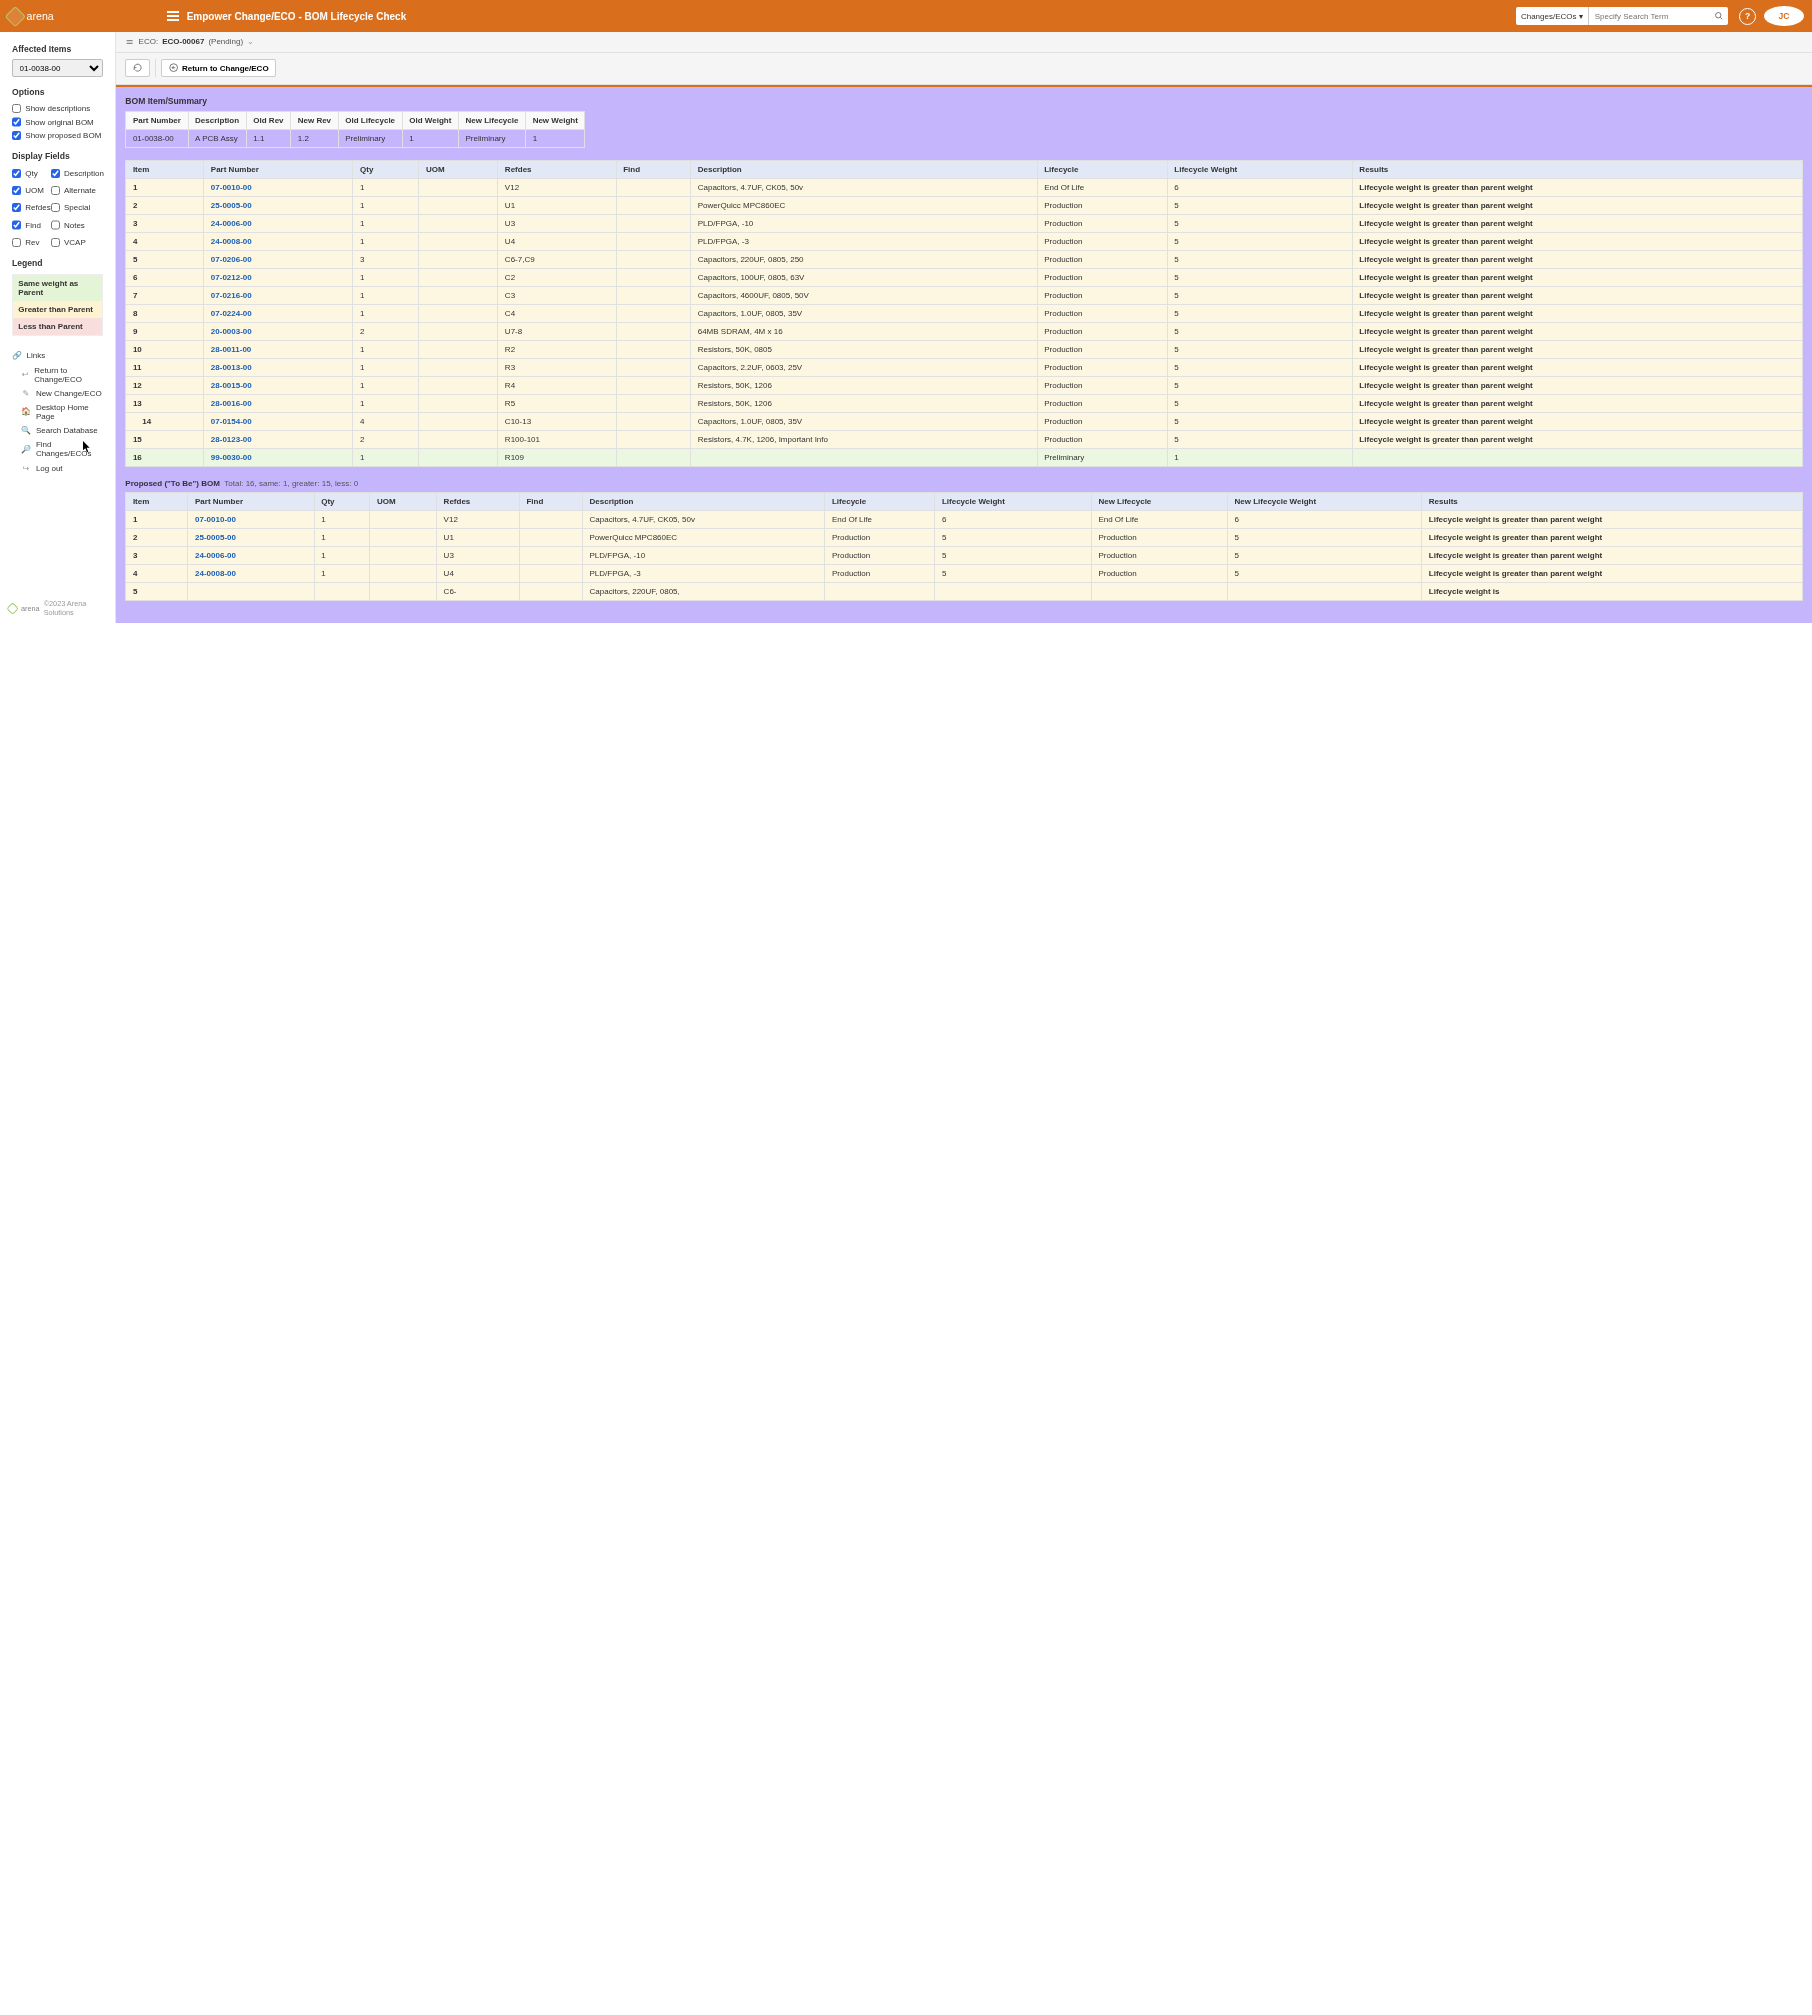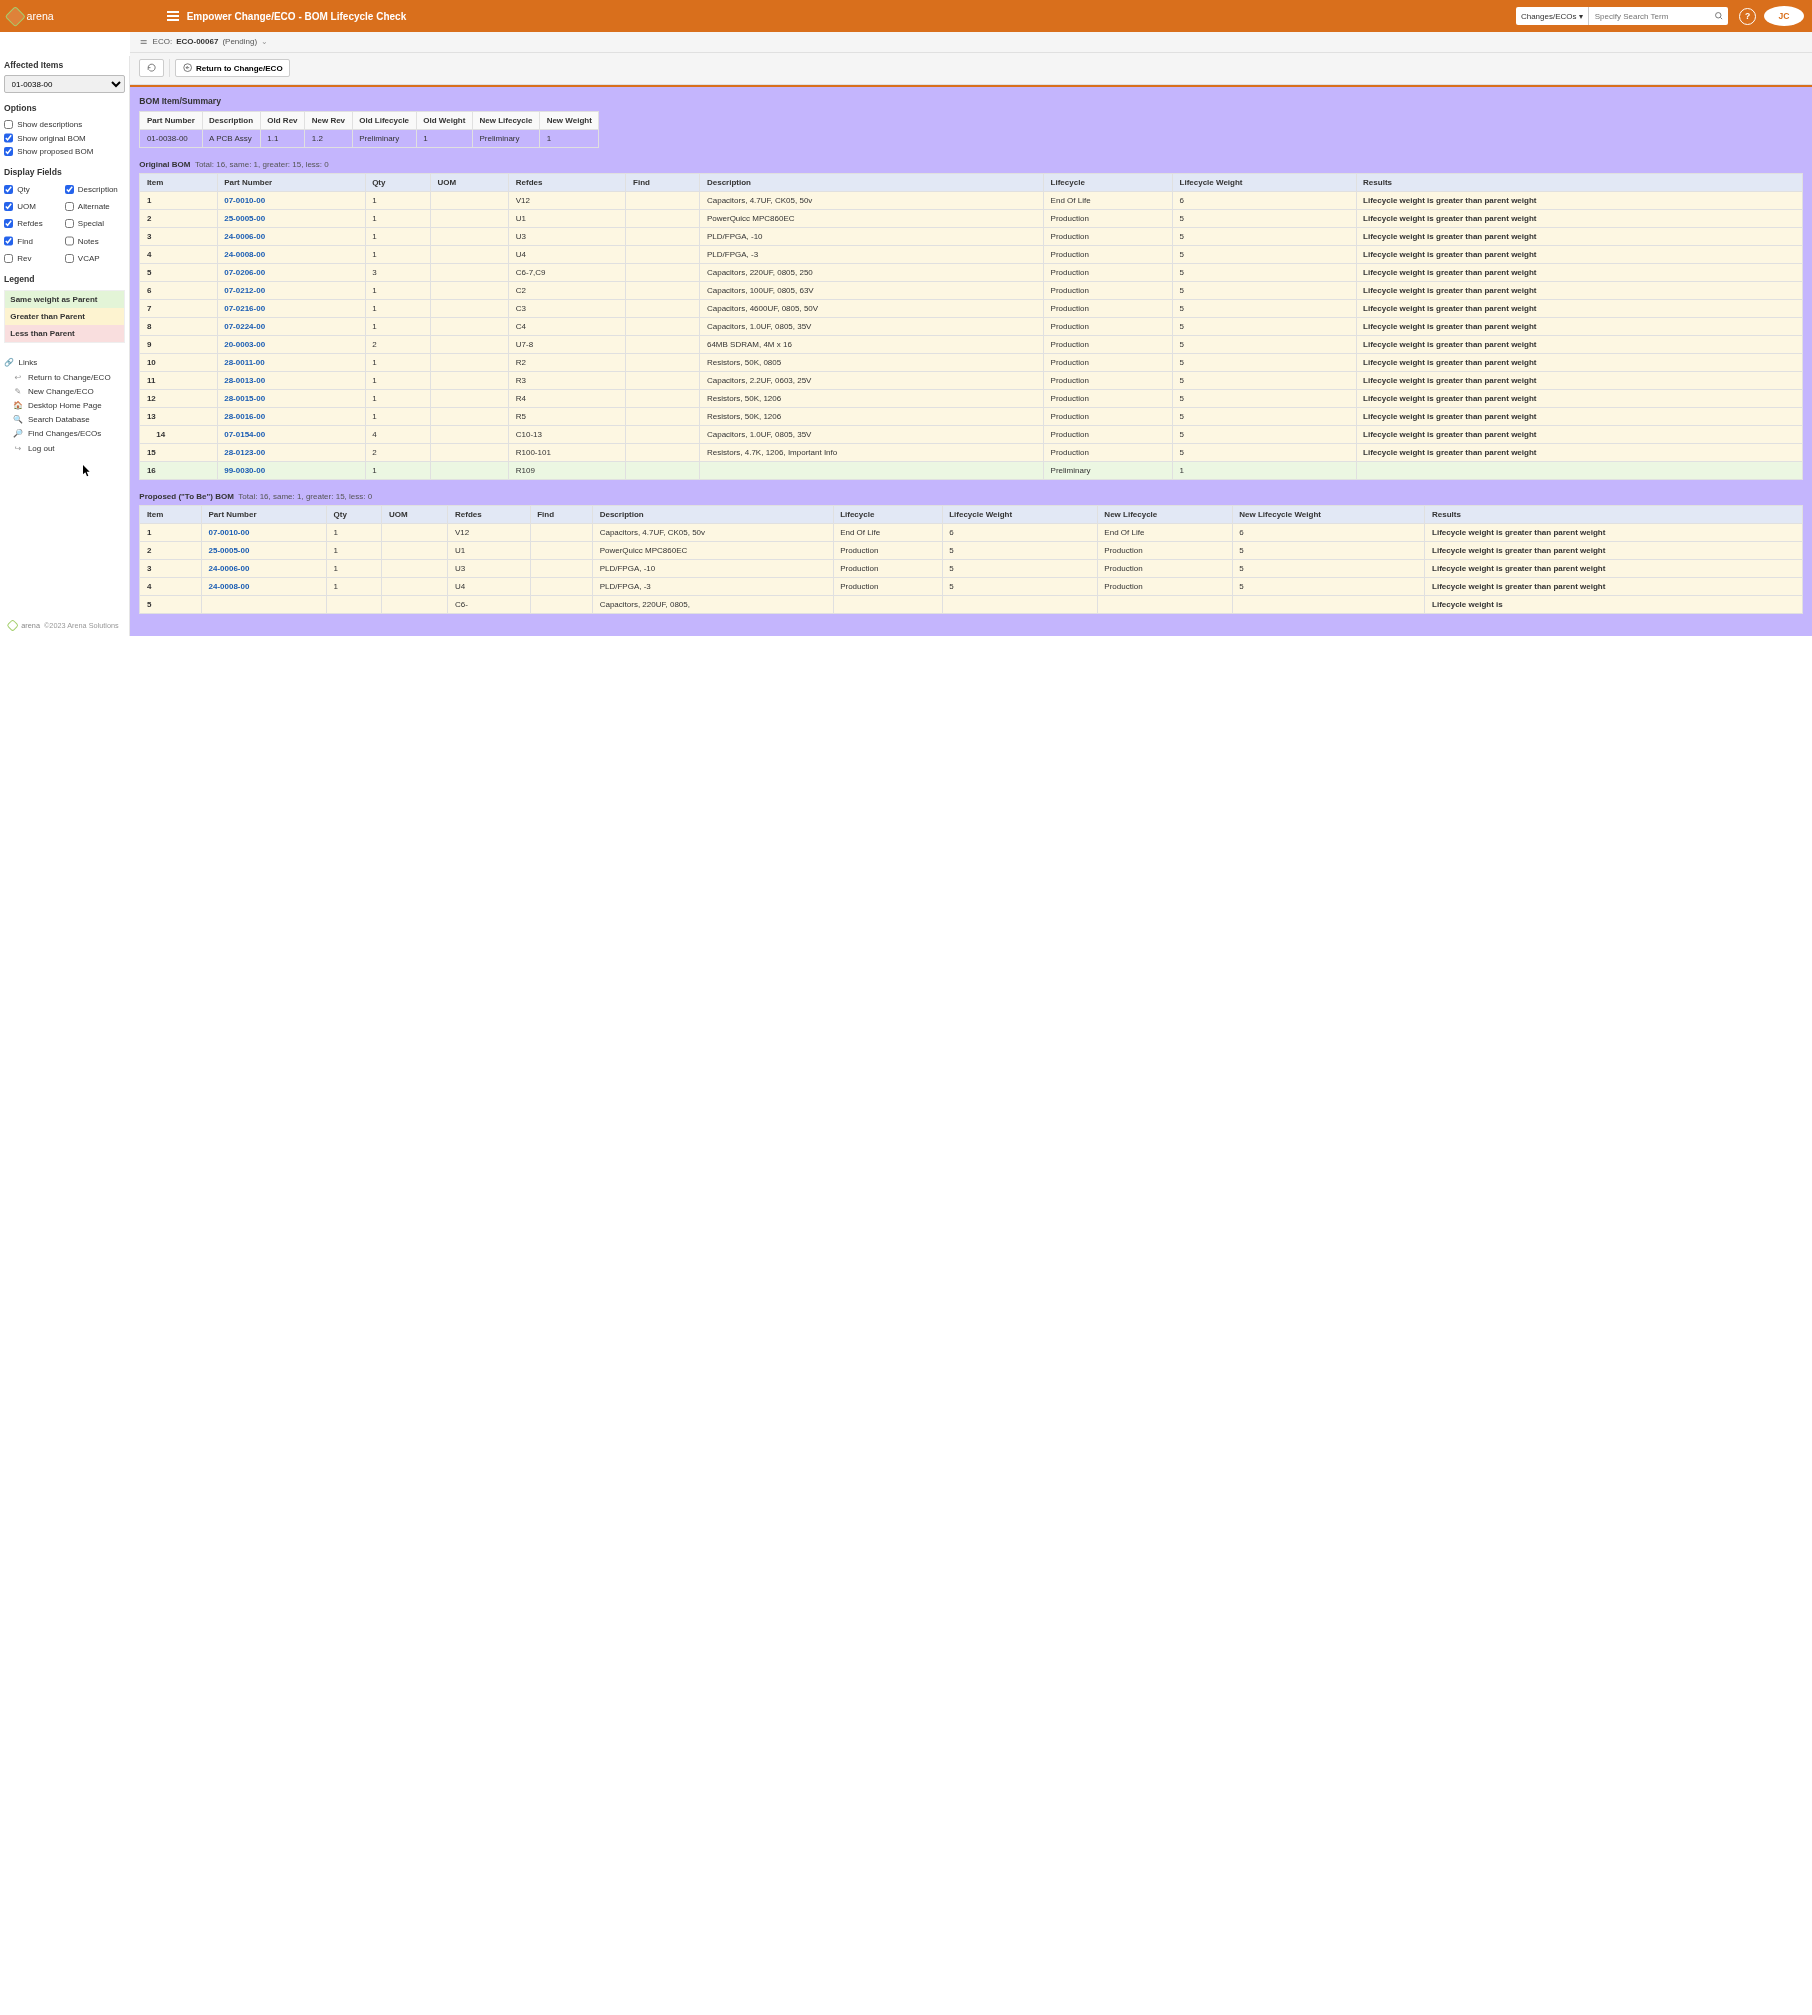--- a/index.html
+++ b/index.html
@@ -14,21 +14,21 @@
   .page-title { font-weight: bold; font-size: 10px; flex: 1; }
   .search-group { display: flex; align-items: center; background: #fff; border-radius: 2px; height: 18.5px; overflow: hidden; margin-right: 10.6px; }
   .search-cat { padding: 0 5.3px; font-size: 8px; color: #333; border-right: 0.7px solid #ccc; height: 100%; display: flex; align-items: center; gap: 2.6px; cursor: pointer; }
   .search-input { border: none; padding: 0 5.3px; font-size: 8px; width: 119px; height: 100%; outline: none; }
   .search-btn { width: 20px; height: 100%; display: flex; align-items: center; justify-content: center; cursor: pointer; color: #555; }
   .help-icon { width: 17px; height: 17px; border: 1.3px solid #fff; border-radius: 50%; display: flex; align-items: center; justify-content: center; color: #fff; font-weight: bold; margin-right: 8px; cursor: pointer; }
   .avatar { width: 40px; height: 20px; border-radius: 50%; background: #fff; color: #d96f1c; display: flex; align-items: center; justify-content: center; font-weight: bold; cursor: pointer; }
 
   
   .layout { display: flex; }
-  .sidebar { width: 130px; padding: 4px; border-right: 0.7px solid #e5e5e5; min-height: 444px; position: relative; margin-top: 24px; }
+  .sidebar { width: 116px; padding: 12px; border-right: 0.7px solid #e5e5e5; min-height: 444px; position: relative; }
   .main { flex: 1; background: #f5f5f5; padding: 0; }
 
   .side-heading { font-weight: bold; font-size: 8.6px; margin-bottom: 5.3px; }
   .affected-select { width: 100%; padding: 2.6px; border: 0.7px solid #bbb; border-radius: 2px; background: #f0f0f0; font-size: 8px; margin-bottom: 9.3px; }
   .opt-list { margin-bottom: 9.3px; }
   .opt-line { display: flex; align-items: center; gap: 4px; padding: 2px 0; font-size: 8px; }
   .cbx { width: 9.3px; height: 9.3px; accent-color: #2563eb; }
   .disp-grid { display: grid; grid-template-columns: 1fr 1fr; row-gap: 4px; margin-bottom: 9.3px; }
   .legend-box { border: 0.7px solid #eee; }
   .legend-row { padding: 4px 5.3px; font-size: 8px; font-weight: bold; }
@@ -268,23 +268,20 @@
               <td>1.1</td>
               <td>1.2</td>
               <td>Preliminary</td>
               <td>1</td>
               <td>Preliminary</td>
               <td>1</td>
             </tr>
           </tbody>
       </table>
 
-      <div class="sect-line">
-        <b>Original BOM</b> &nbsp;<span class="sect-stats">Total: 16, same: 1, greater: 15, less: 0</span>
-      </div>
       <table class="tbl tbl-wide">
         <thead>
             <tr id="orig-h">
               <th>Item</th>
               <th>Part Number</th>
               <th>Qty</th>
               <th>UOM</th>
               <th>Refdes</th>
               <th>Find</th>
               <th>Description</th>

